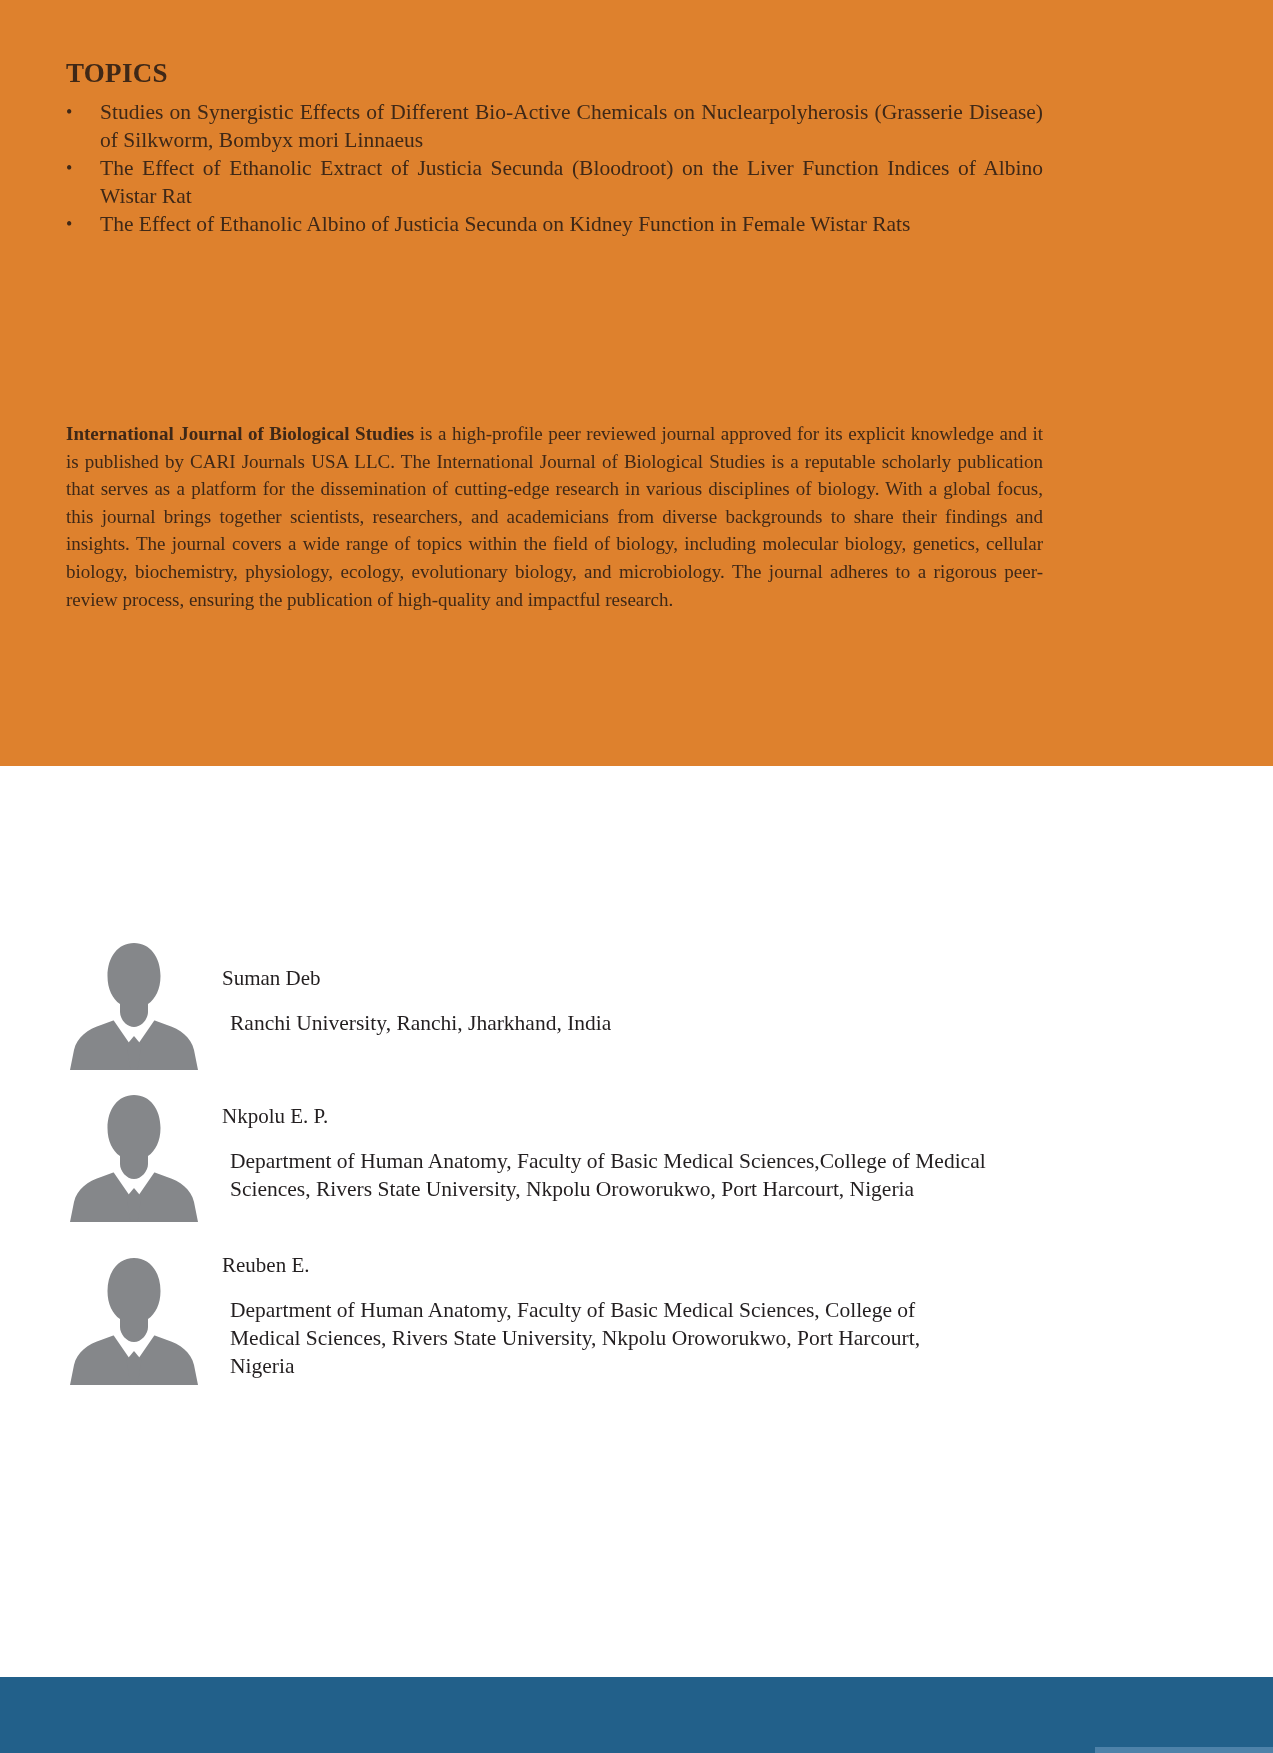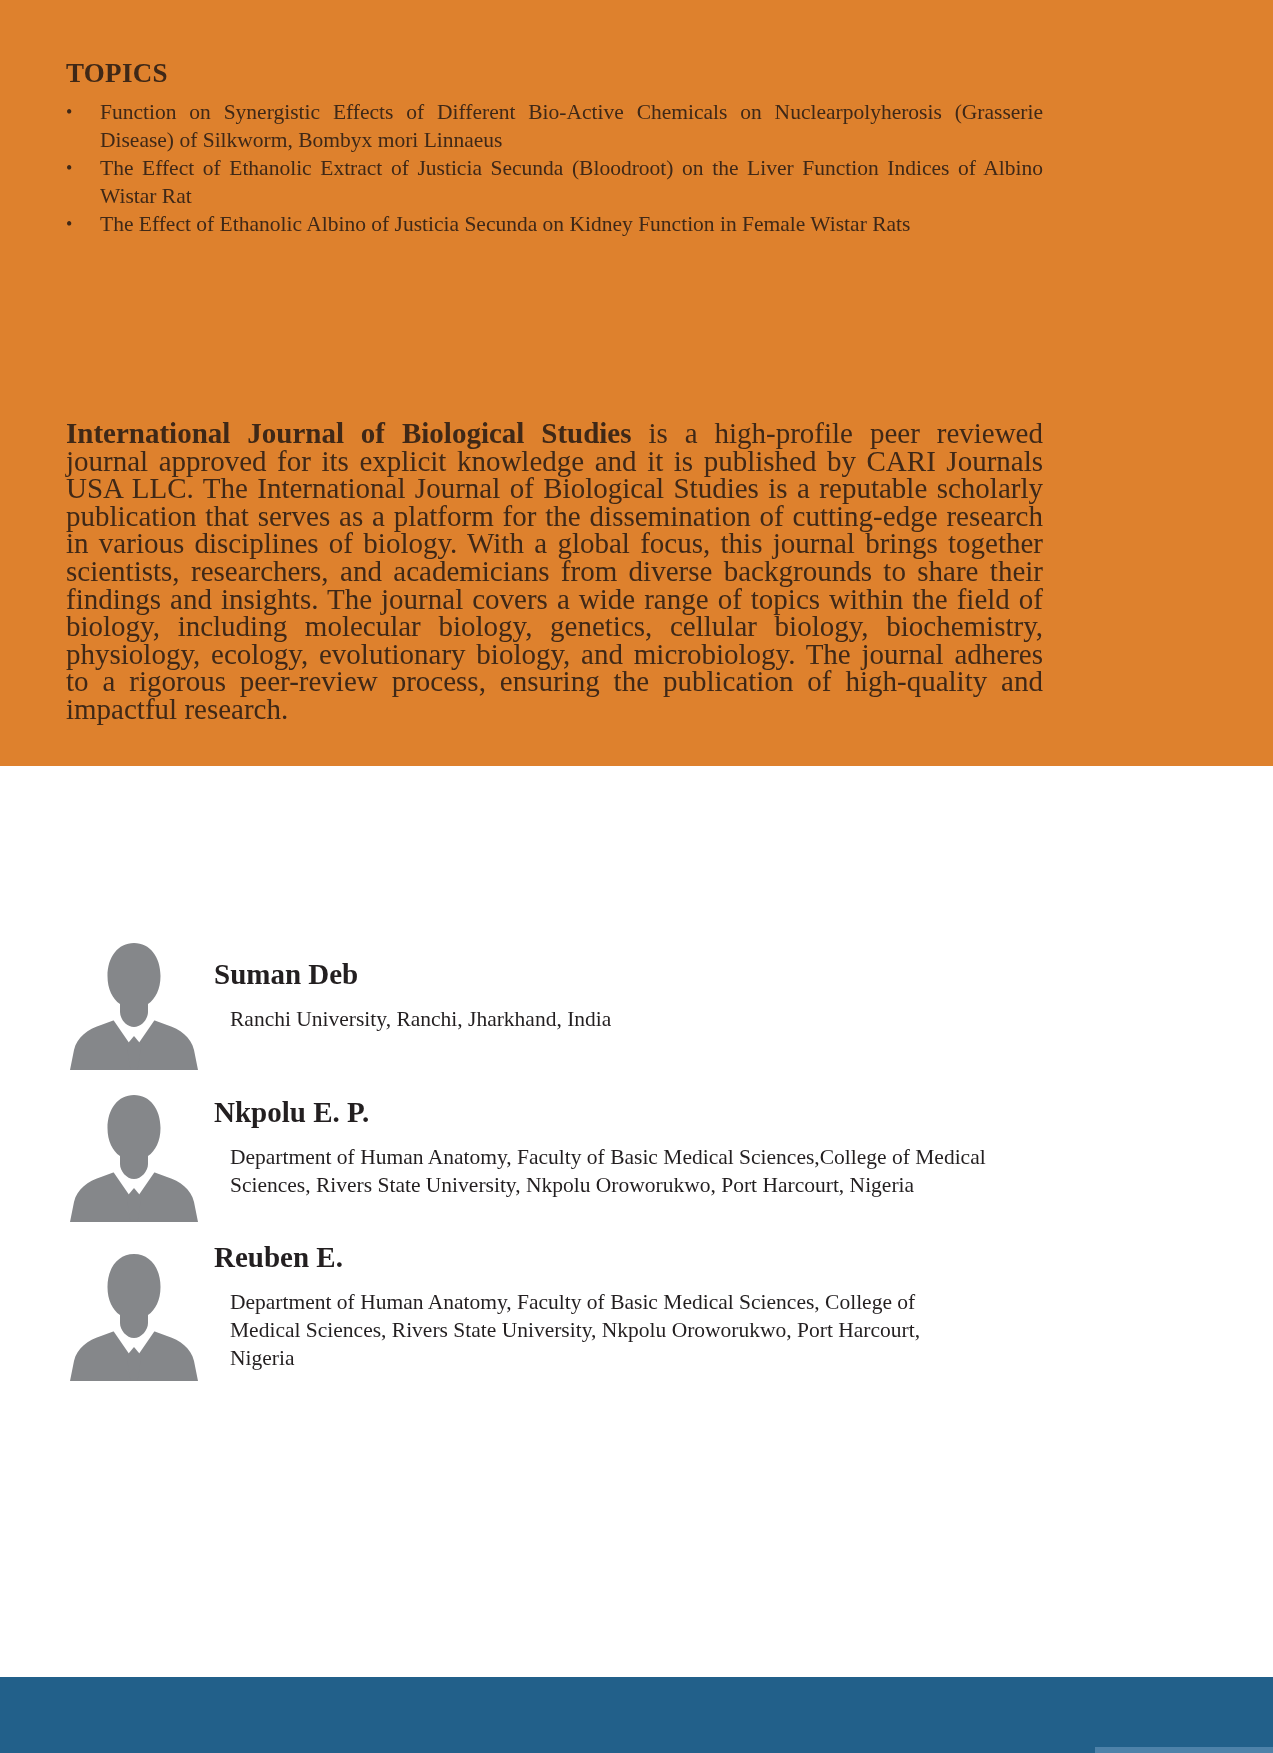--- a/index.html
+++ b/index.html
@@ -36,21 +36,21 @@
   .topics-list .bullet {
     flex: 0 0 34px;
     font-size: 18px;
   }
   .topics-list .bullet-text {
     flex: 1 1 auto;
     text-align: justify;
   }
   .journal-para {
     margin: 182px 0 16px 0;
-    font-size: 29px; line-height: 27.6px;
+    font-size: 19px; line-height: 27.6px;
     text-align: justify;
     font-family: Liberation Serif, serif;
   }
   .journal-para b { font-weight: bold; }
 
   
   .authors-section {
     position: absolute; top: 890px; left: 0;
     width: 1273px;
     padding: 48px 60px 0 68px;
@@ -66,23 +66,23 @@
     width: 132px; height: 132px;
     background: #ffffff;
   }
   .avatar svg { display: block; width: 132px; height: 132px; }
   .author-text {
     flex: 0 1 790px;
     max-width: 790px;
     color: var(--body-text, #231F20);
   }
   .author-name {
-    font-size: 29px; font-weight: bold;
+    font-size: 21px; font-weight: normal;
     line-height: 30px;
-    margin: 0;
+    margin: 8px;
   }
   .author-affiliation {
     font-size: 21.5px; line-height: 28px;
     margin: 16px;
   }
 
   
   .footer-bar {
     position: absolute; left: 0; top: 1677px;
     width: 1273px; height: 76px;
@@ -97,21 +97,21 @@
 </head>
 <body style="--orange-bg: #DE812D; --orange-text: #3F2817; --body-text: #231F20; --footer-blue: #22608A; --footer-light-blue: #4E82A9;">
 
 <section class="orange-block">
   <div class="orange-inner">
     <h2 class="topics-heading">TOPICS</h2>
 
     <ul class="topics-list">
       <li>
         <span class="bullet">•</span>
-        <span class="bullet-text">Function on Synergistic Effects of Different Bio-Active Chemicals on Nuclearpolyherosis (Grasserie Disease) of Silkworm, Bombyx mori Linnaeus</span>
+        <span class="bullet-text">Studies on Synergistic Effects of Different Bio-Active Chemicals on Nuclearpolyherosis (Grasserie Disease) of Silkworm, Bombyx mori Linnaeus</span>
       </li>
       <li>
         <span class="bullet">•</span>
         <span class="bullet-text">The Effect of Ethanolic Extract of Justicia Secunda (Bloodroot) on the Liver Function Indices of Albino Wistar Rat</span>
       </li>
       <li>
         <span class="bullet">•</span>
         <span class="bullet-text">The Effect of Ethanolic Albino of Justicia Secunda on Kidney Function in Female Wistar Rats</span>
       </li>
     </ul>

